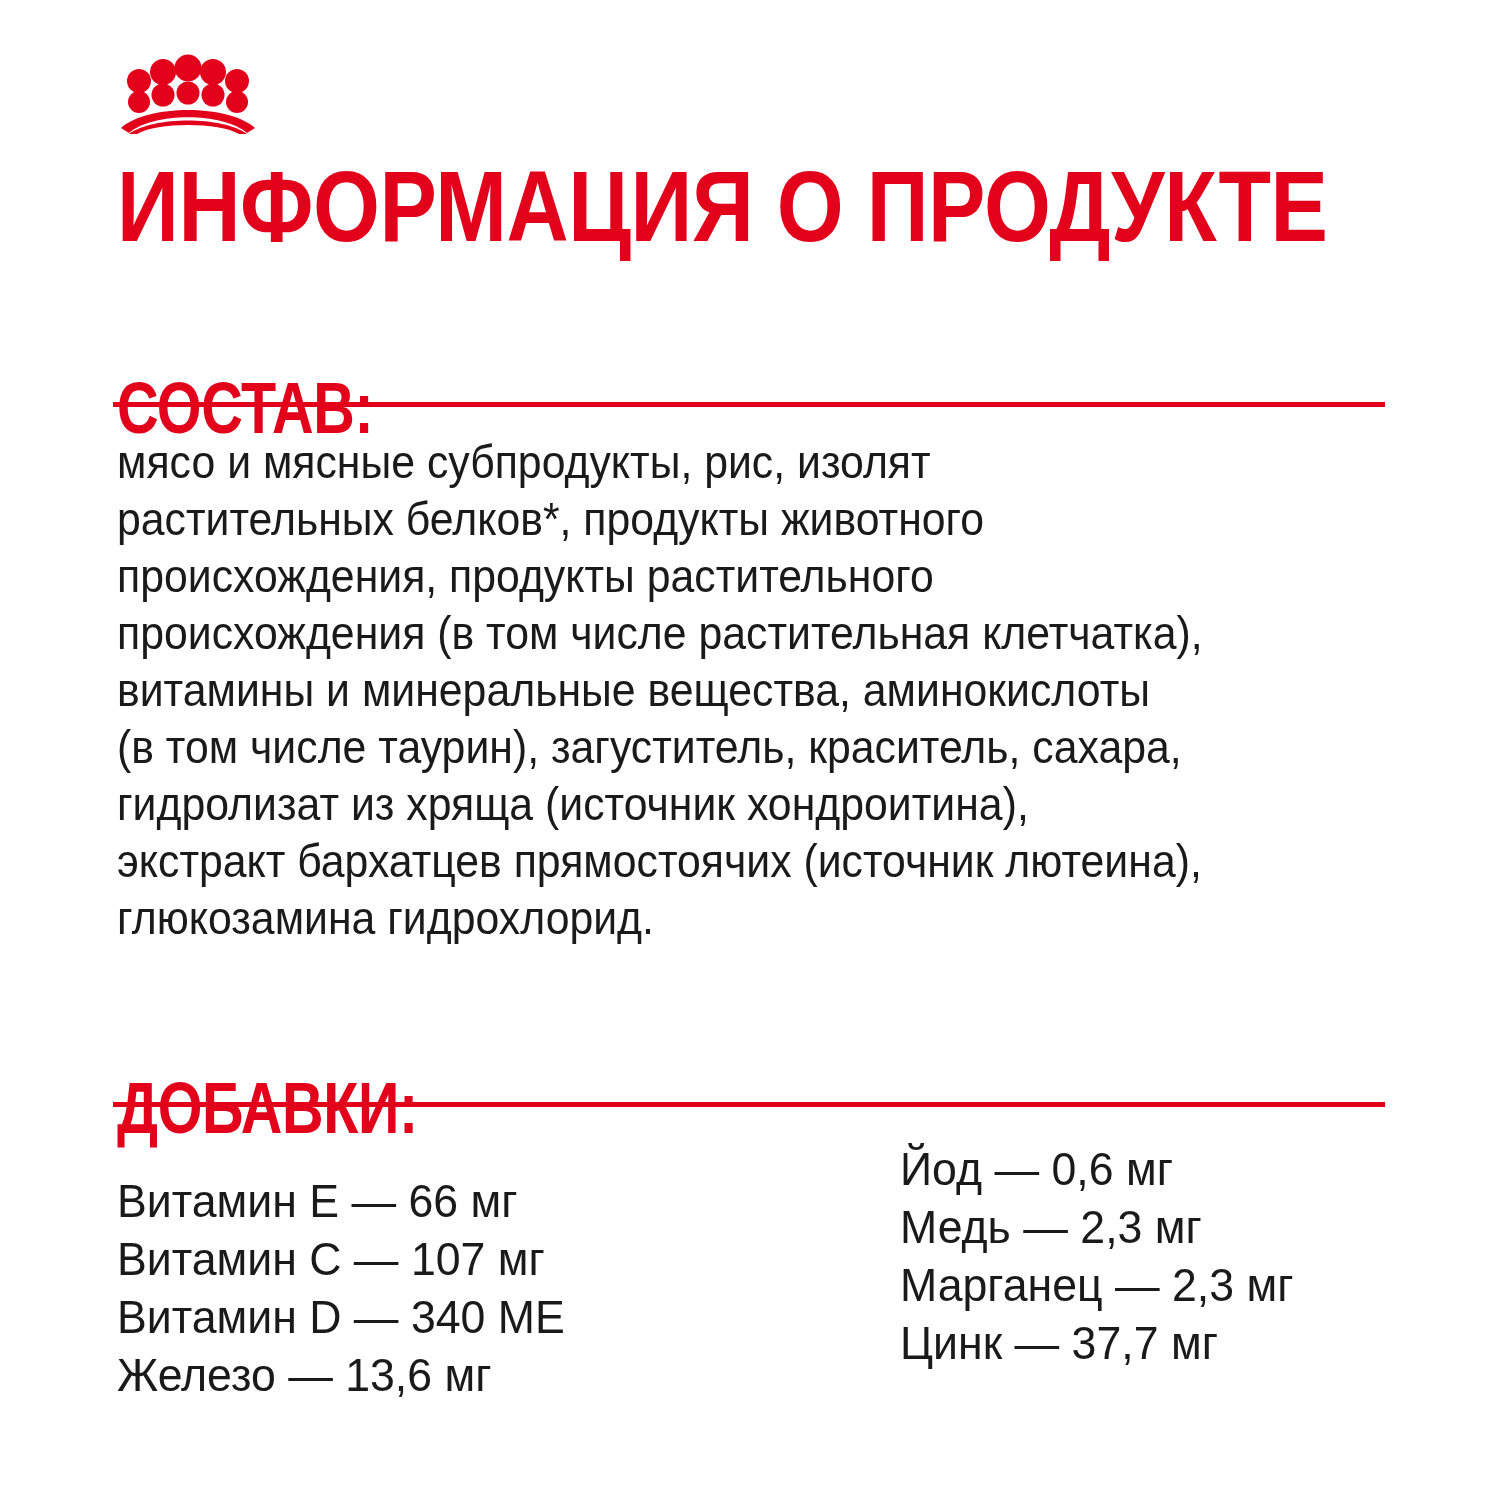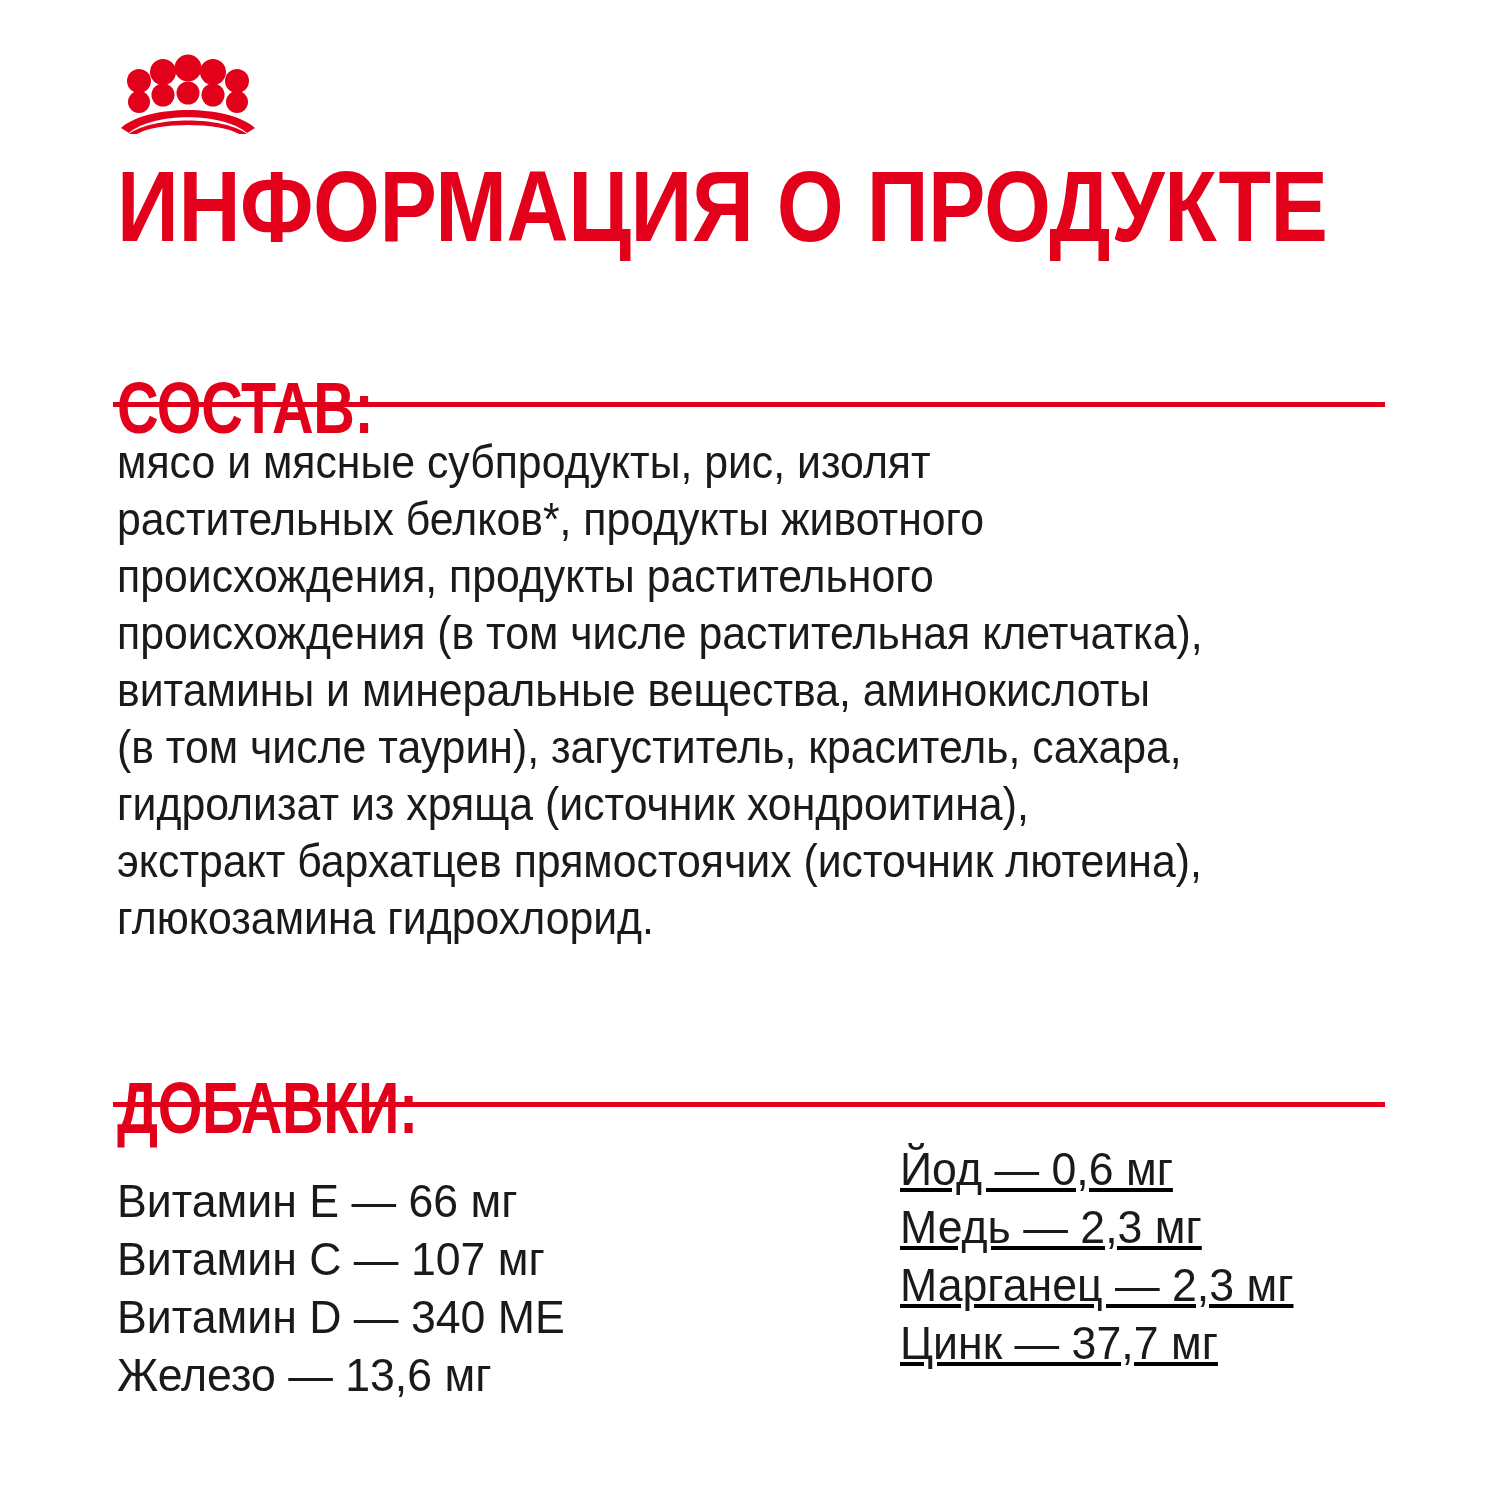--- a/index.html
+++ b/index.html
@@ -112,21 +112,21 @@
     position: absolute;
     left: 0;
     top: 128px;
     width: 1500px;
   }
   .additives-col {
     position: absolute;
     top: 0;
   }
   .additives-col-left  { left: 117px; margin-top: 32px; }
-  .additives-col-right { left: 900px; text-decoration: underline; }
+  .additives-col-right { left: 900px; }
 
   .additive-item {
     display: block;
     white-space: nowrap;
     color: #1a1a1a;
     font-size: 47px;
     line-height: 58px;
     font-weight: 400;
     font-family: "Liberation Sans Narrow", "Liberation Sans", "DejaVu Sans Condensed", sans-serif;
     transform: scaleX(0.95);

